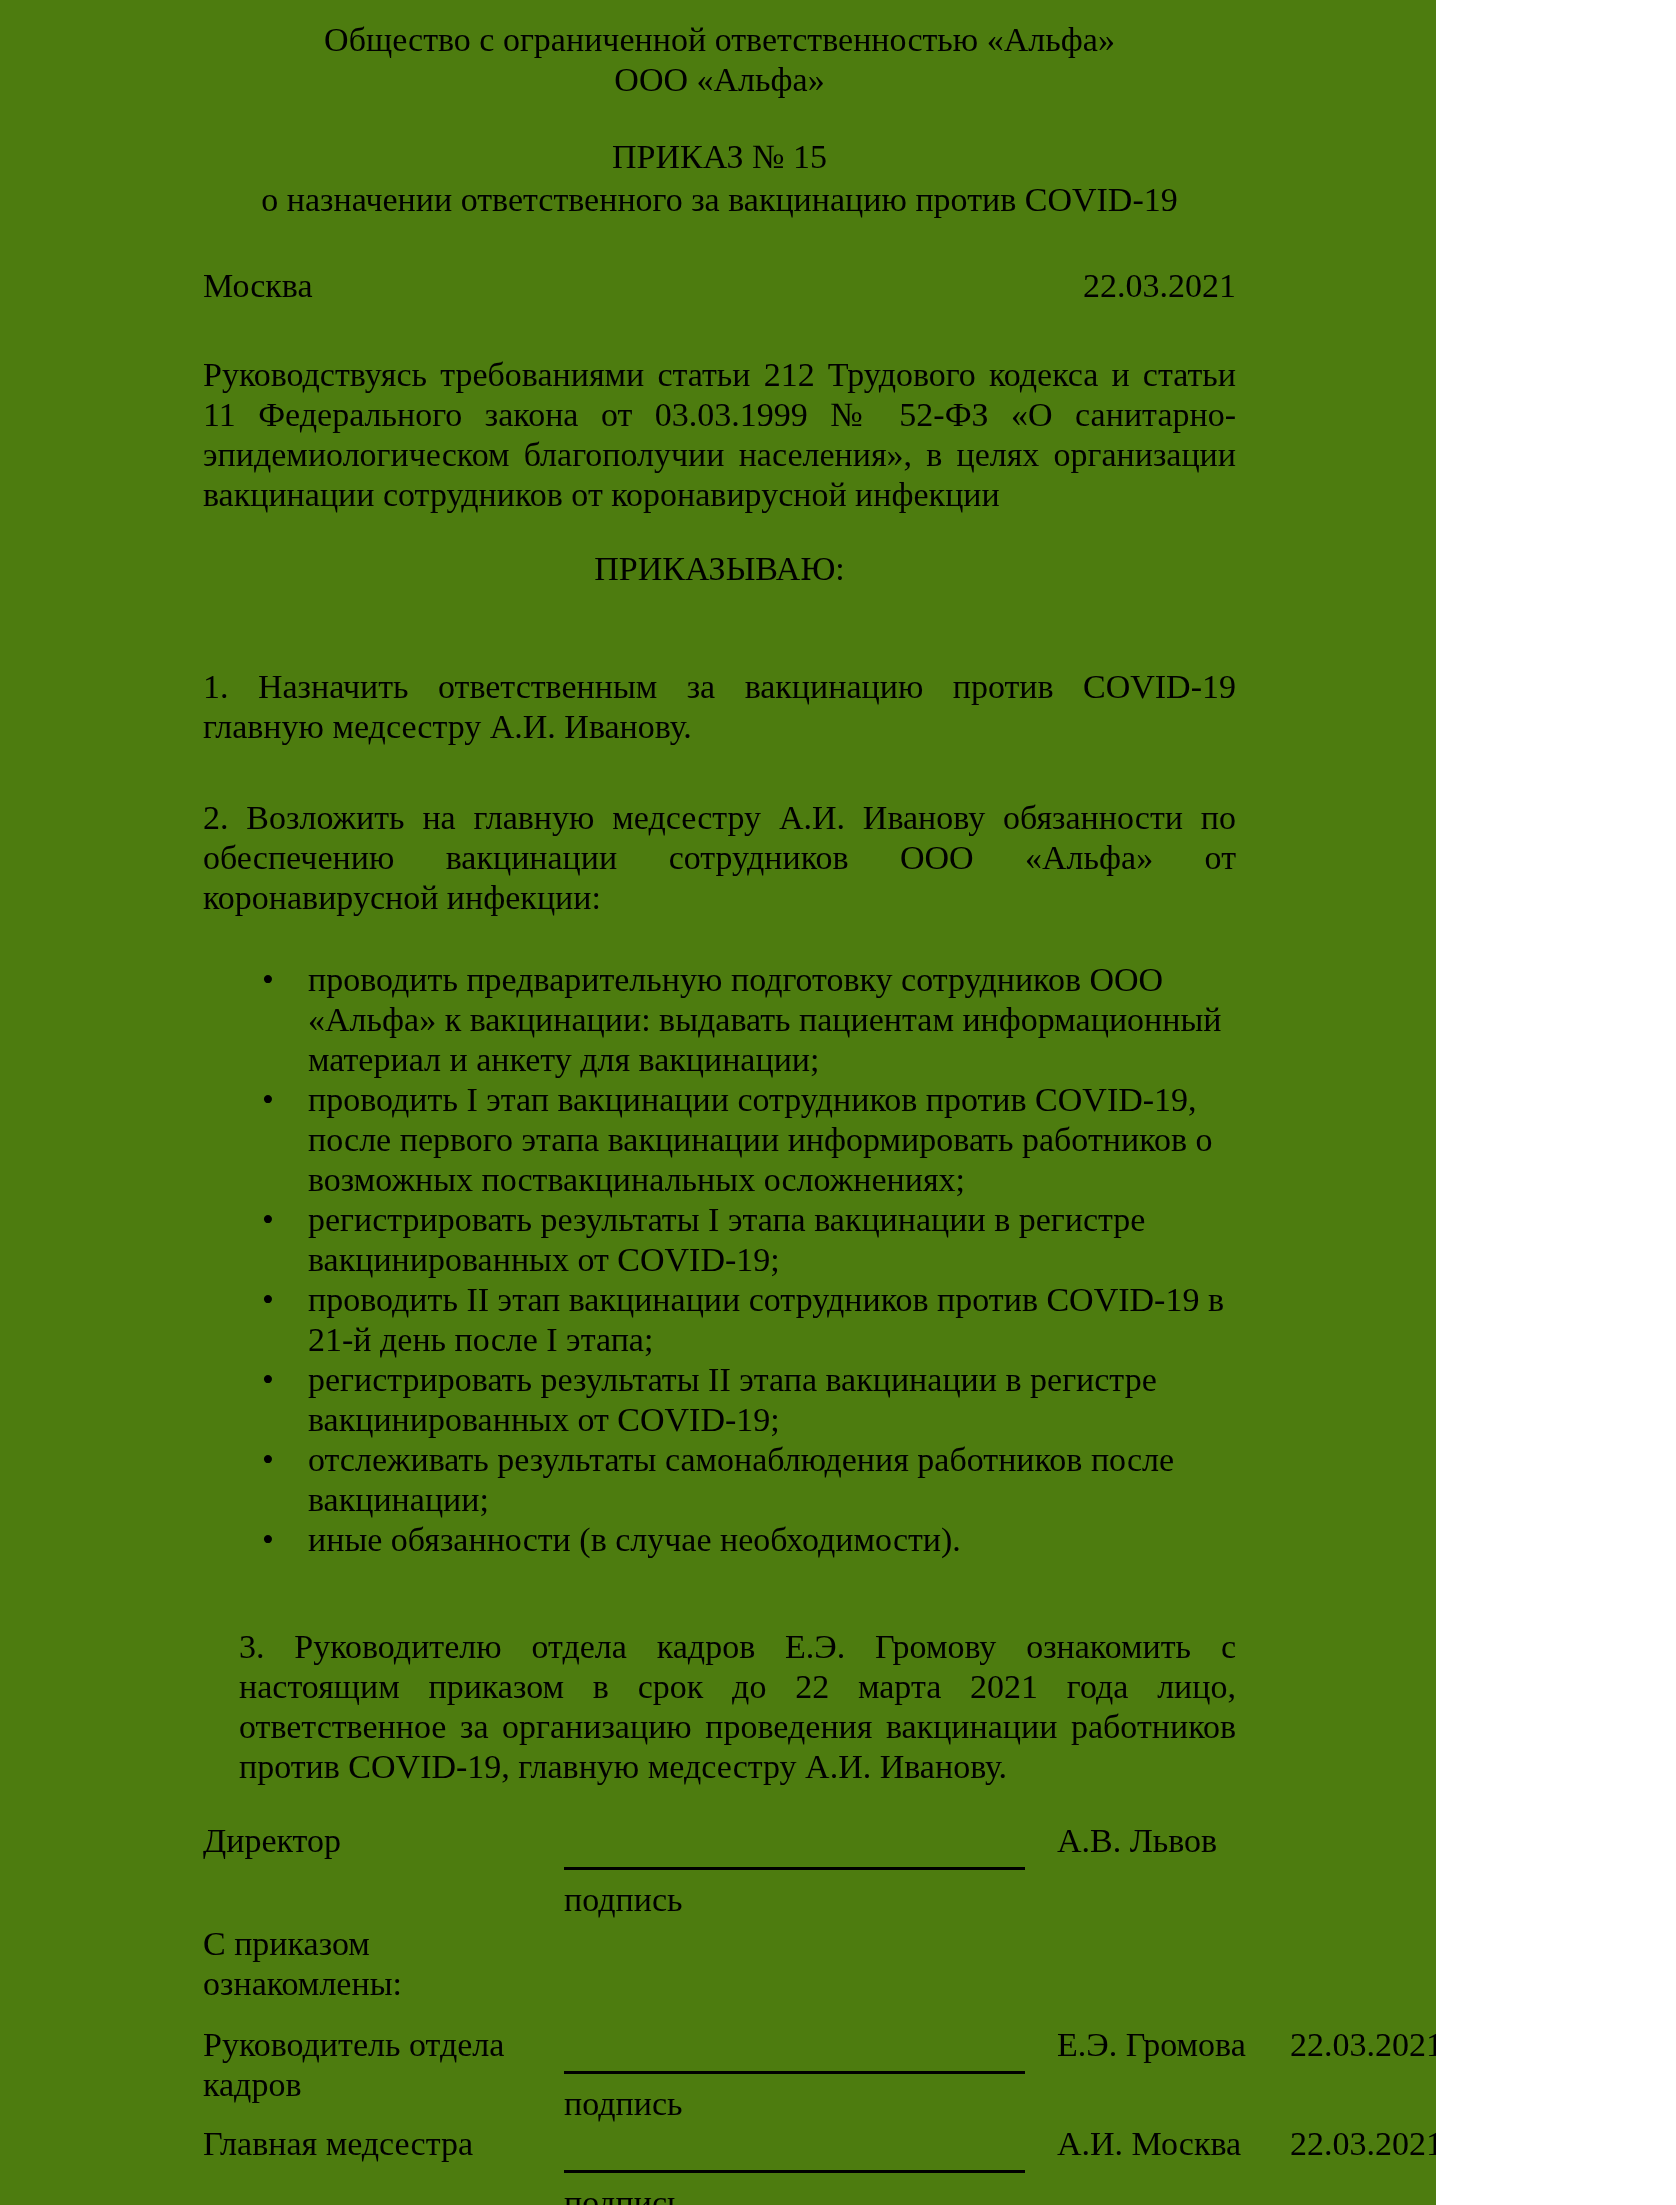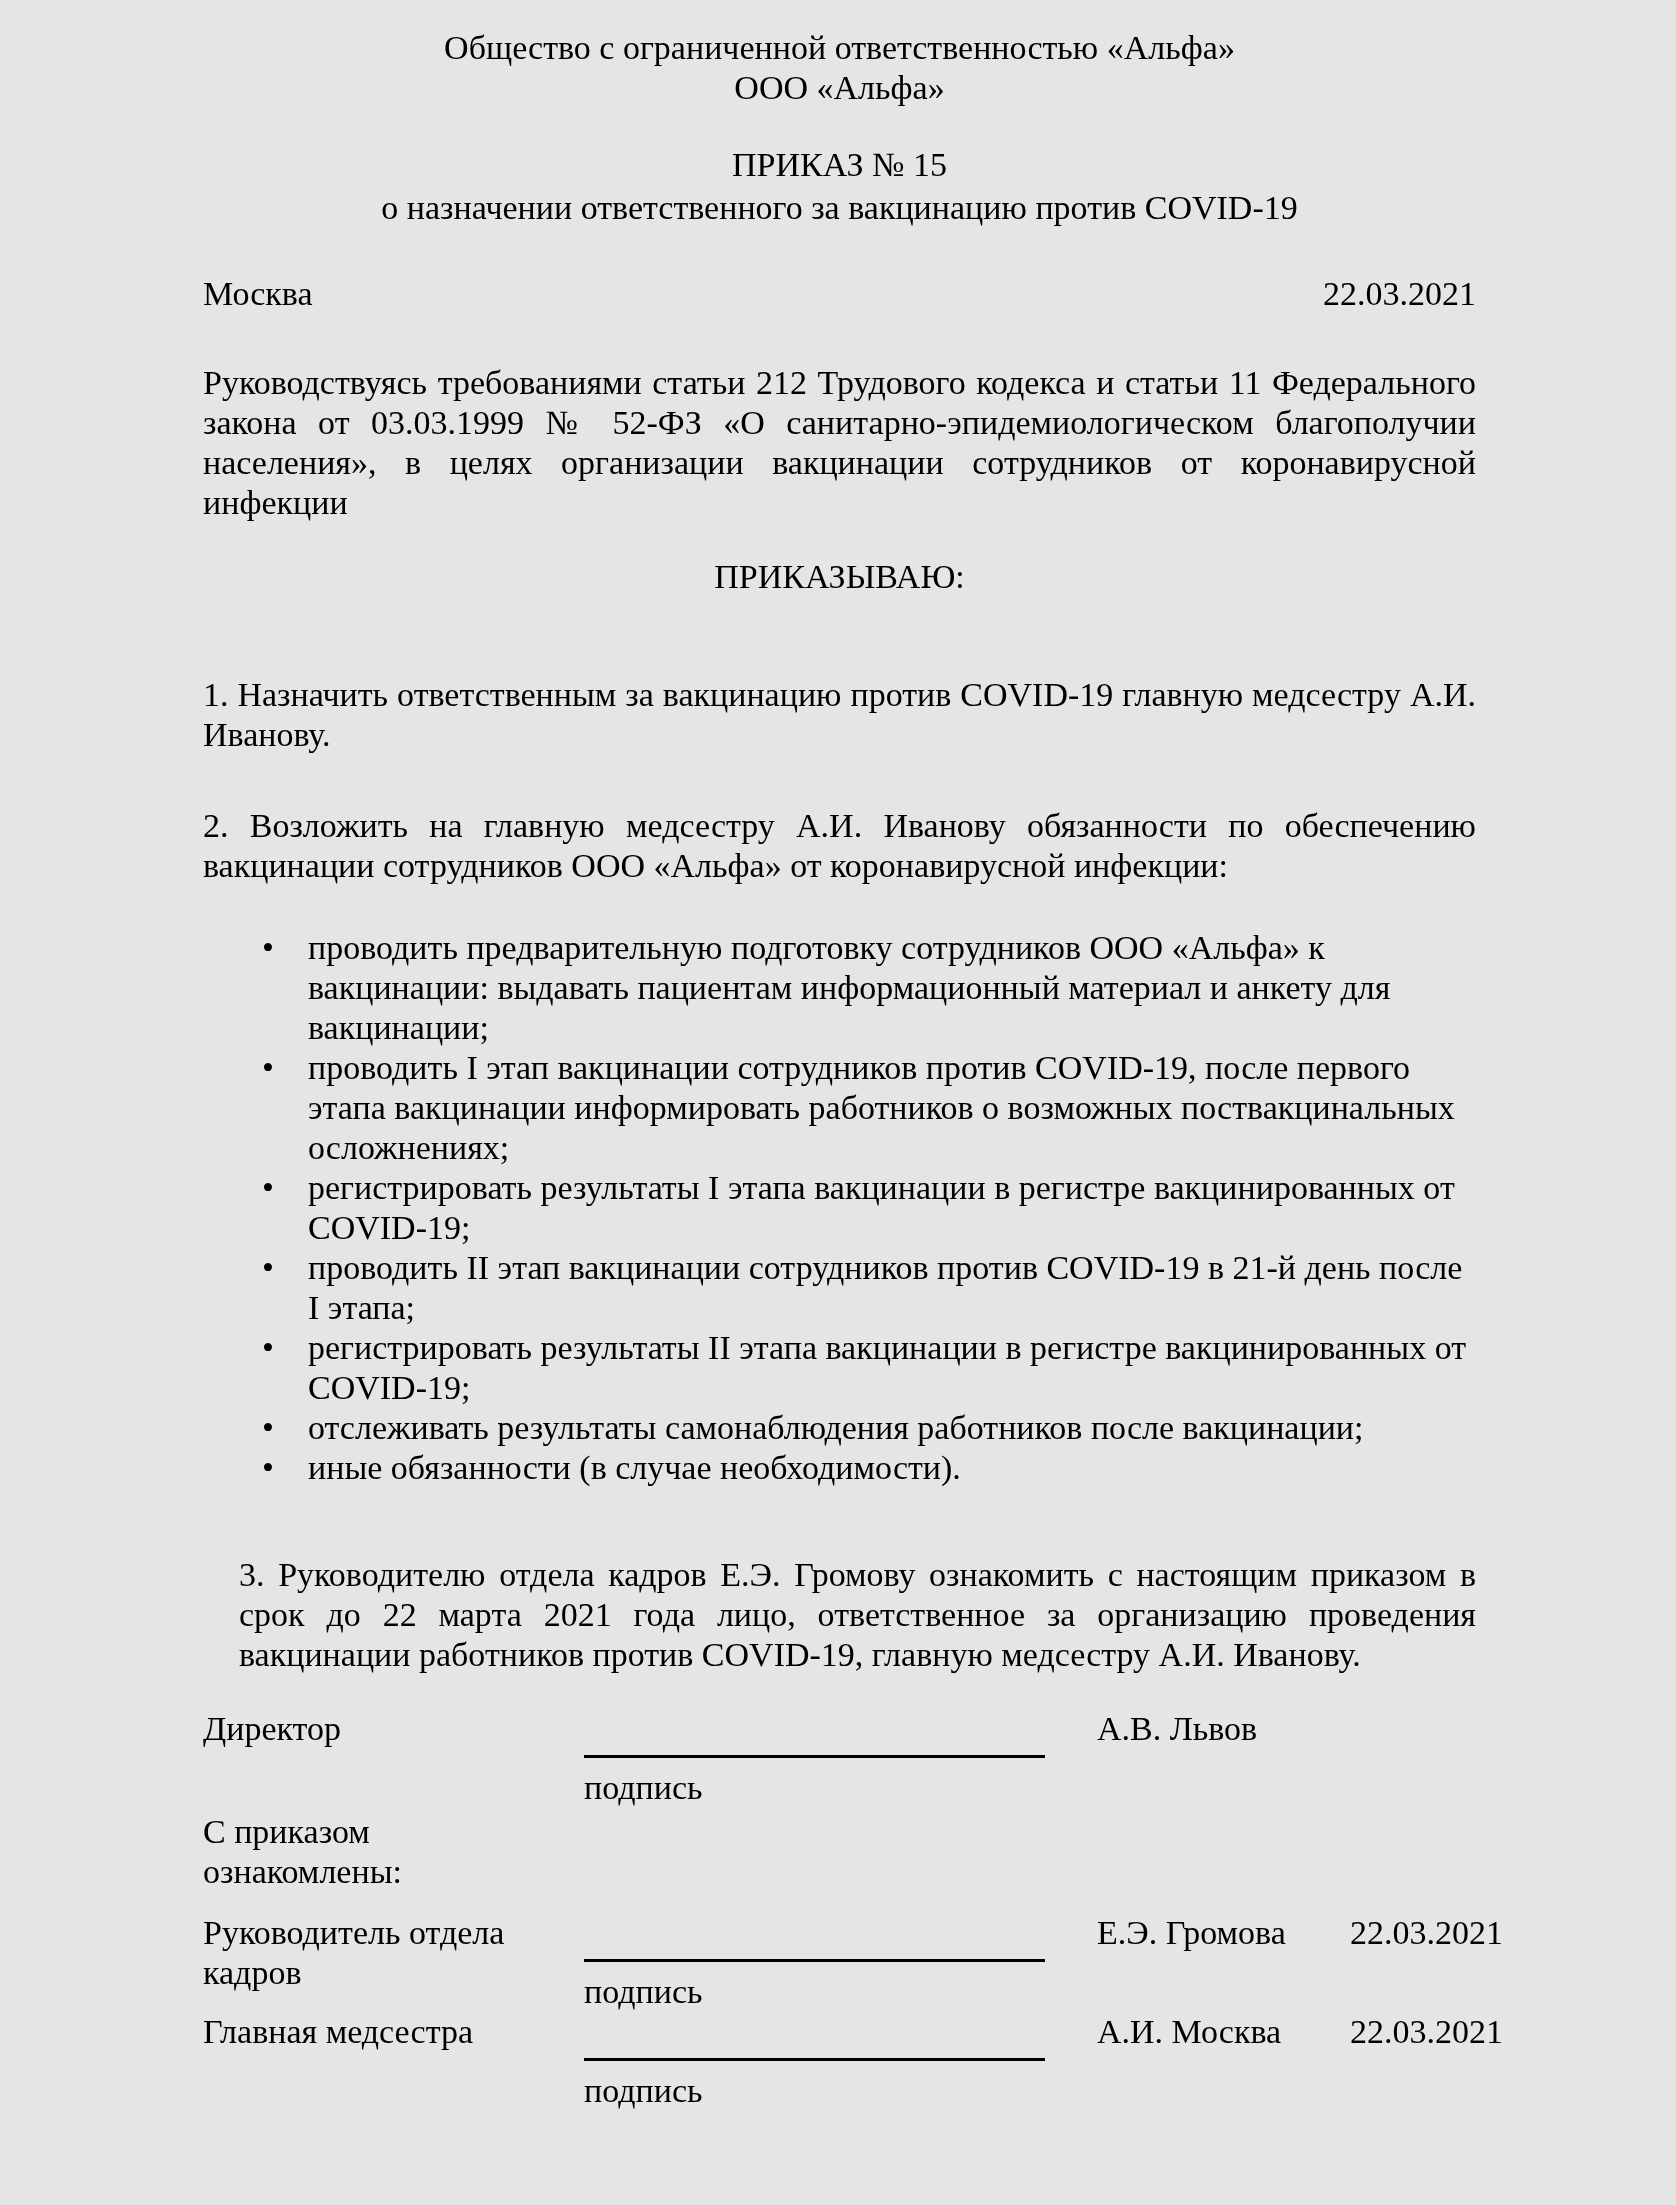--- a/index.html
+++ b/index.html
@@ -2,25 +2,25 @@
 <html lang="ru" style="font-size:10.8px"><head>
 <meta charset="utf-8">
 <style>
   html, body {
     margin: 0;
     padding: 0;
     background: #ffffff;
   }
   .page {
     position: relative;
-    width: 1676px;
+    width: 1436px;
     height: 2205px;
     box-sizing: border-box;
-    padding: 28px 200px 0 203px;
-    background: #e5e5e5;
+    padding: 20px 200px 0 203px;
+    background: #4d7c0f;
     color: #000000;
     font-family: "Liberation Serif", "DejaVu Serif", serif;
     font-size: 34px;
     line-height: 40px;
     overflow: hidden;
   }
   .doc-header {
     text-align: center;
   }
   .title-block {
@@ -68,21 +68,20 @@
   }
   .order-item-3 {
     margin-top: 67px;
     text-align: justify;
     margin-left: 36px;
   }
   
   .sig-row {
     display: flex;
     align-items: flex-start;
-    gap: 20px;
   }
   .sig-row.director { margin-top: 27px; }
   .sig-label {
     width: 361px;
     flex: 0 0 361px;
   }
   .sig-mid {
     width: 461px;
     flex: 0 0 461px;
   }

